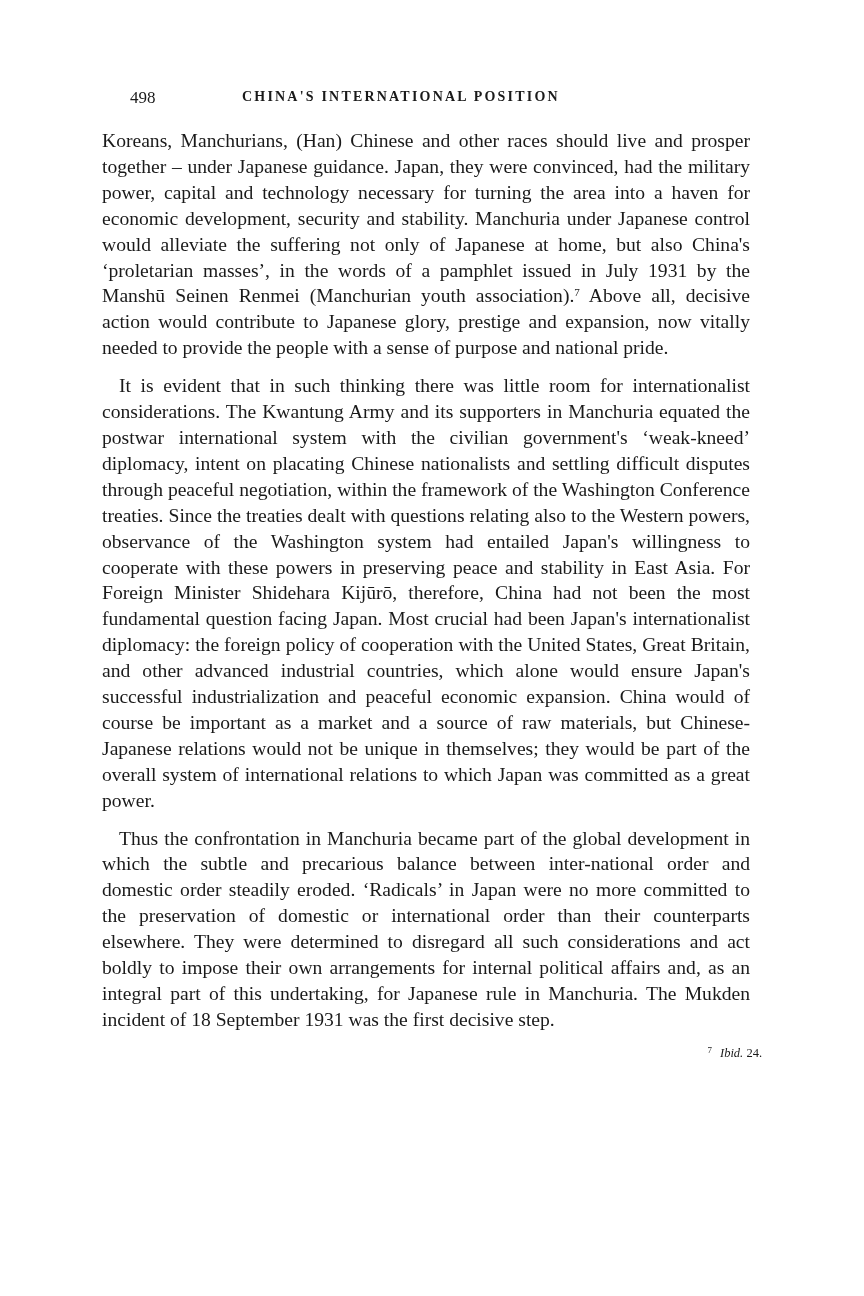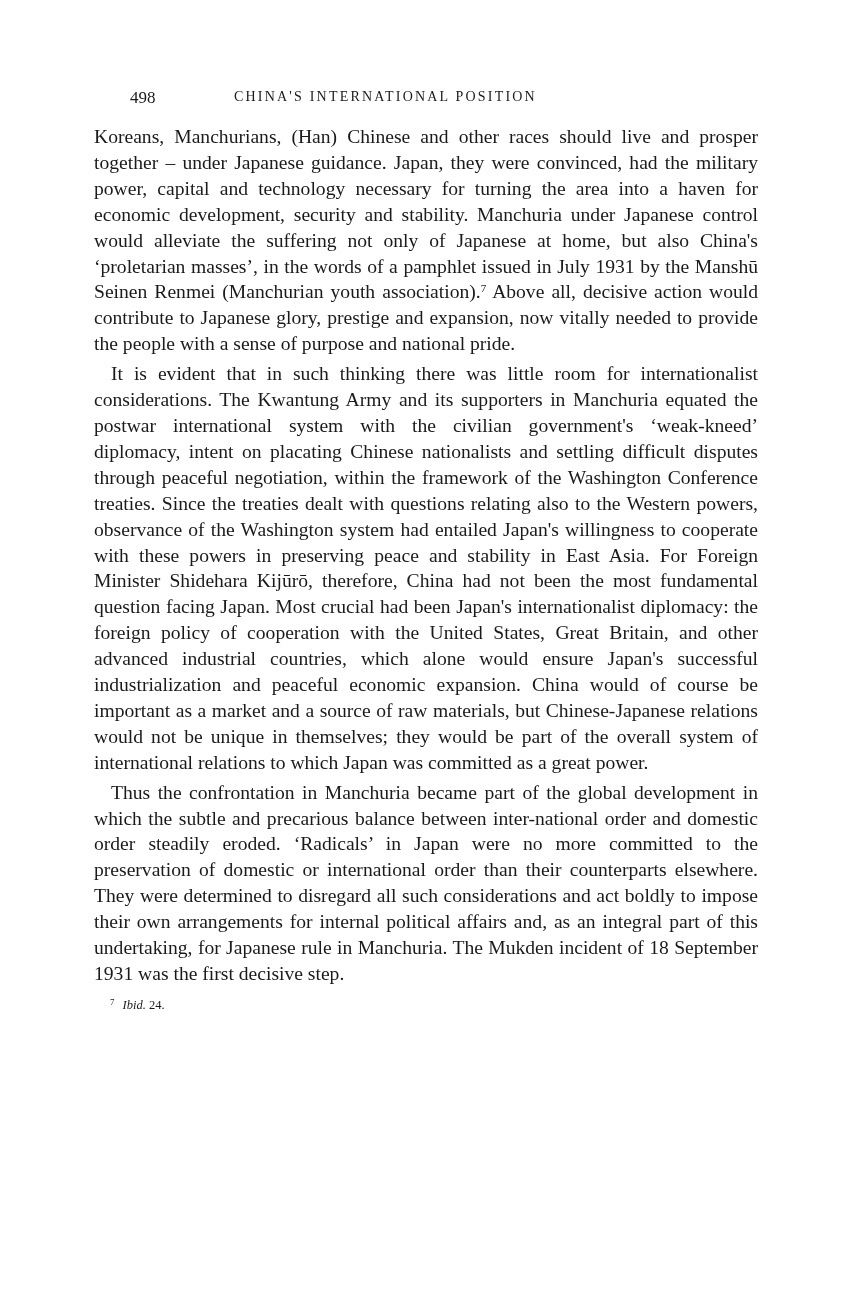--- a/index.html
+++ b/index.html
@@ -1,25 +1,25 @@
 <!DOCTYPE html>
 <html><head>
 <meta charset="utf-8">
 <style>
   html, body { margin: 0; padding: 0; background: #ffffff; }
   body { width: 864px; height: 1296px; position: relative; overflow: hidden; color: #1a1a1a; }
   .page { position: absolute; left: 90px; top: 88px; width: 672px; font-family: "Liberation Serif", "DejaVu Serif", serif; }
   .running-head { position: relative; height: 28px; font-size: 17px; margin-left: 40px; }
   .page-number { position: absolute; left: 0; top: 0; font-size: 17px; }
-  .running-title { position: absolute; left: 104px; top: 1px; font-size: 14px; letter-spacing: 2.2px; text-transform: uppercase; }
+  .running-title { position: absolute; left: 112px; top: 1px; font-size: 14px; letter-spacing: 2.2px; text-transform: uppercase; font-weight: bold; }
   .body-text { margin-top: 8px; font-size: 19.6px; line-height: 25.9px; text-align: justify; }
-  .body-text p { margin: 4px; }
+  .body-text p { margin: 12px; }
   .body-text p.indent { text-indent: 17px; }
   sup.fn-ref { font-size: 11px; vertical-align: 6px; line-height: 0; }
-  .footnote { margin-top: 10px; text-align: left; font-size: 12.5px; padding-left: 20px; }
+  .footnote { margin-top: 10px; text-align: right; font-size: 12.5px; padding-left: 20px; }
   .footnote .fn-mark { font-size: 9px; vertical-align: 4px; margin-right: 8px; }
   .footnote .fn-ibid { font-style: italic; }
 </style>
 </head>
 <body>
 
 <div class="page">
   <div class="running-head">
     <span class="page-number">498</span>
     <span class="running-title">China's international position</span>

